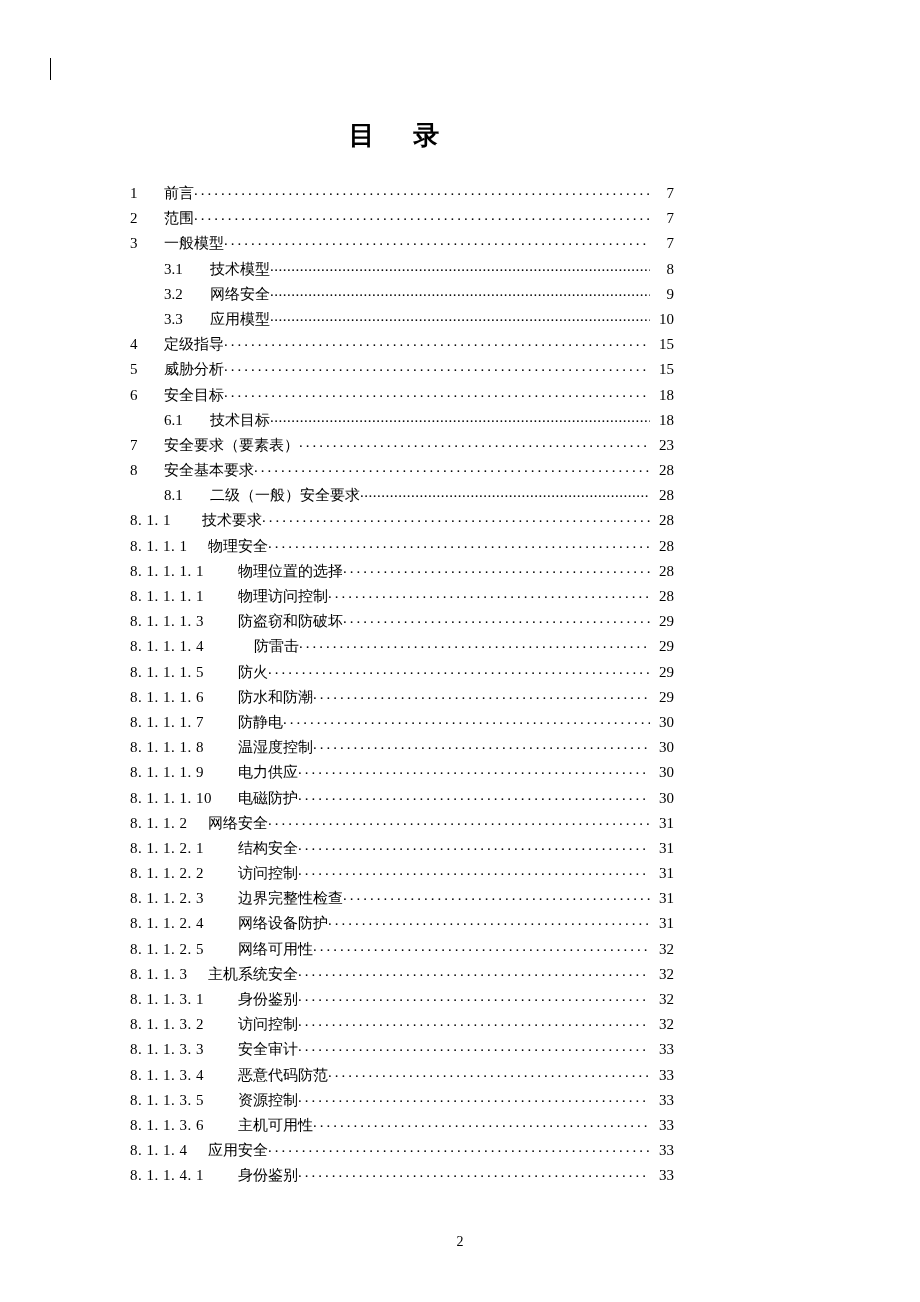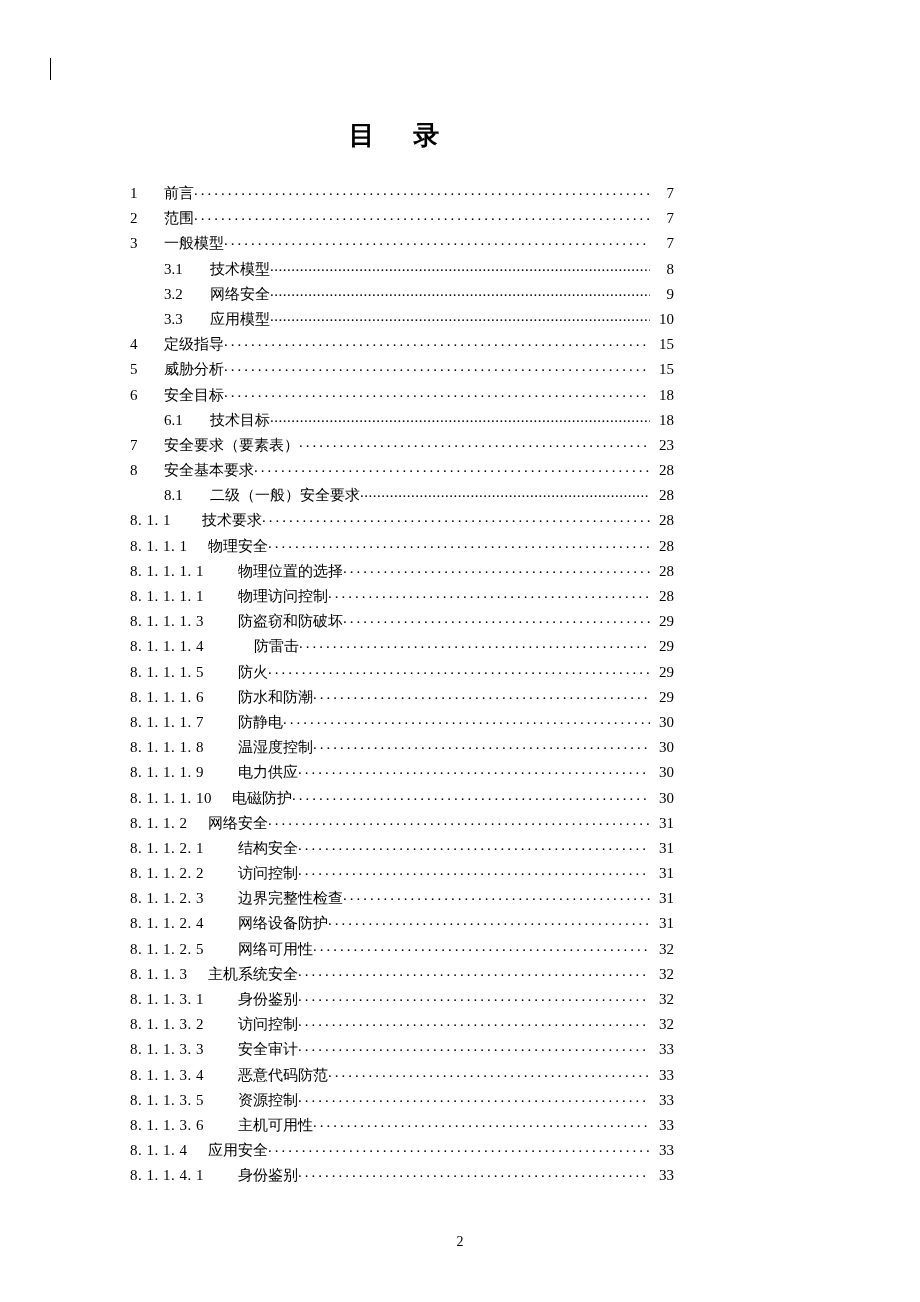--- a/index.html
+++ b/index.html
@@ -243,21 +243,21 @@
         <span class="pg">30</span>
       </div>
       <div class="row">
         <span class="num deep2">8. 1. 1. 1. 9</span>
         <span class="label" style="margin-left: 6px;">电力供应</span>
         <span class="leader dots"></span>
         <span class="pg">30</span>
       </div>
       <div class="row">
         <span class="num deep2">8. 1. 1. 1. 10</span>
-        <span class="label" style=" text-align: center;">电磁防护</span>
+        <span class="label" style="margin-left: 6px; text-align: center;">电磁防护</span>
         <span class="leader dots"></span>
         <span class="pg">30</span>
       </div>
       <div class="row">
         <span class="num deep" style="min-width: 78px;">8. 1. 1. 2</span>
         <span class="label" style="margin-left: 0px;"> 网络安全</span>
         <span class="leader dots"></span>
         <span class="pg">31</span>
       </div>
       <div class="row">

